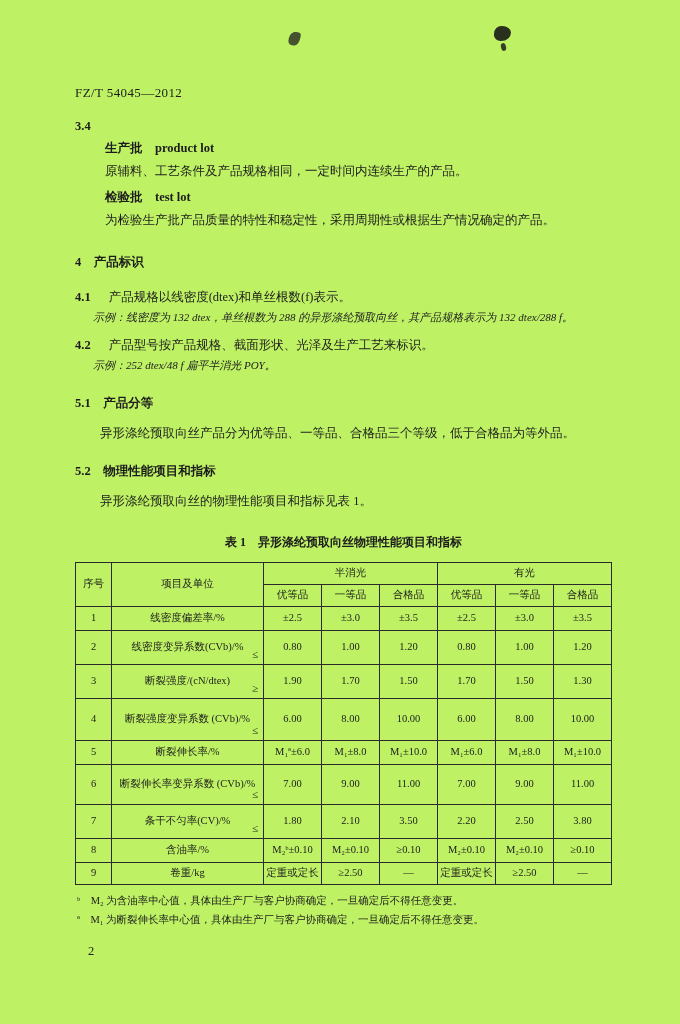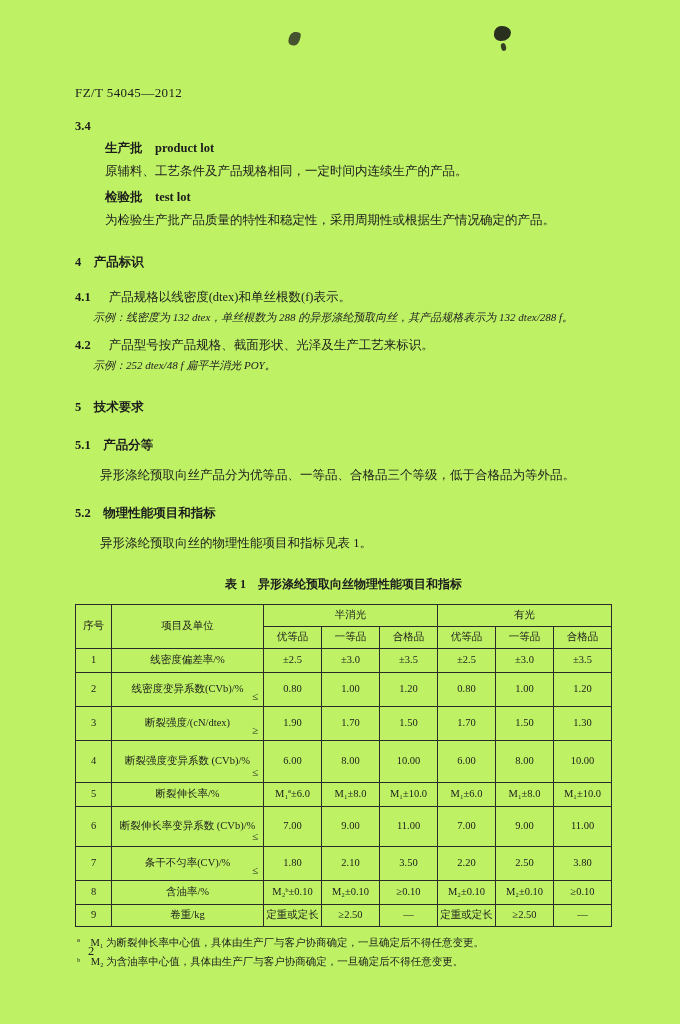--- a/index.html
+++ b/index.html
@@ -84,21 +84,20 @@
     <div class="clause-line">
       <span class="num">4.1</span><span>产品规格以线密度(dtex)和单丝根数(f)表示。</span>
     </div>
     <div class="example">示例：线密度为 132 dtex，单丝根数为 288 的异形涤纶预取向丝，其产品规格表示为 132 dtex/288 f。</div>
 
     <div class="clause-line">
       <span class="num">4.2</span><span>产品型号按产品规格、截面形状、光泽及生产工艺来标识。</span>
     </div>
     <div class="example">示例：252 dtex/48 f 扁平半消光 POY。</div>
 
-    <div class="h1">5　技术要求</div>
 
     <div class="h2">5.1　产品分等</div>
     <div class="para">异形涤纶预取向丝产品分为优等品、一等品、合格品三个等级，低于合格品为等外品。</div>
 
     <div class="h2">5.2　物理性能项目和指标</div>
     <div class="para">异形涤纶预取向丝的物理性能项目和指标见表 1。</div>
 
     <div class="table-title">表 1　异形涤纶预取向丝物理性能项目和指标</div>
 
     <table class="spec">
@@ -243,20 +242,20 @@
         <td>≥2.50</td>
         <td>—</td>
         <td>定重或定长</td>
         <td>≥2.50</td>
         <td>—</td>
       </tr>
         </tbody>
     </table>
 
     <div class="footnotes">
+      <div class="footnote">ᵇ　M₂ 为含油率中心值，具体由生产厂与客户协商确定，一旦确定后不得任意变更。</div>
       <div class="footnote">ª　M₁ 为断裂伸长率中心值，具体由生产厂与客户协商确定，一旦确定后不得任意变更。</div>
-      <div class="footnote">ᵇ　M₂ 为含油率中心值，具体由生产厂与客户协商确定，一旦确定后不得任意变更。</div>
     </div>
 
   </div>
 
   <div class="page-number">2</div>
 </div>
 
 </body></html>

